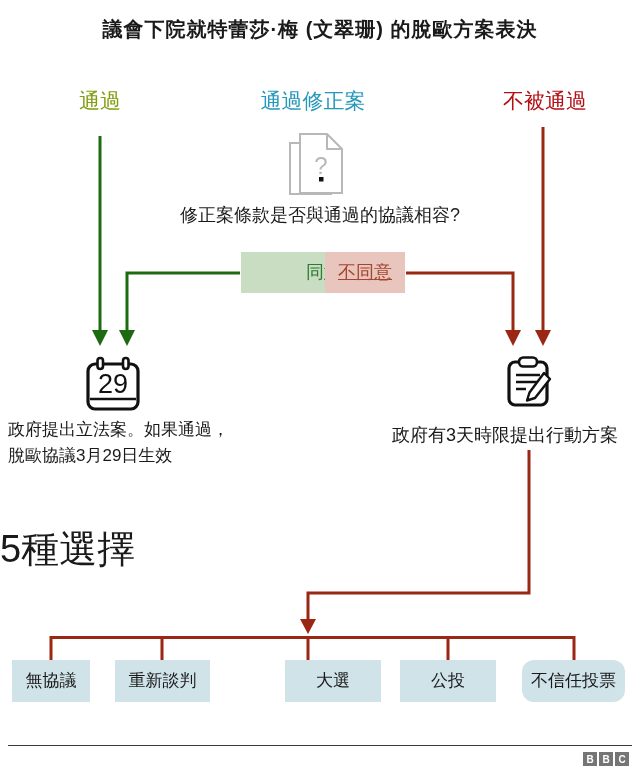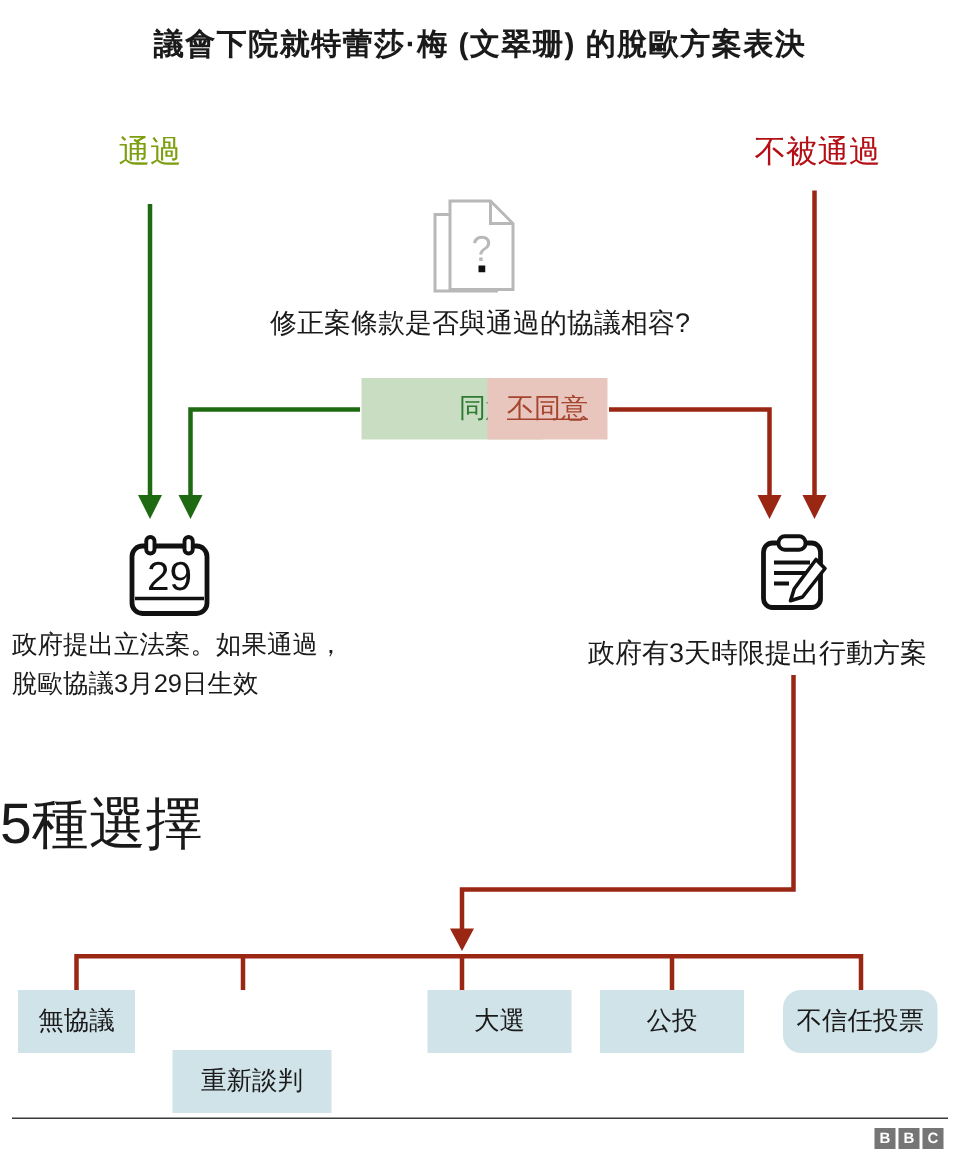--- a/index.html
+++ b/index.html
@@ -25,21 +25,21 @@
   .flow-svg{top:0;left:0;}
   .line-green{stroke:var(--green-line);stroke-width:3;fill:none;}
   .line-red{stroke:var(--red-line);stroke-width:3;fill:none;}
   .arrow-green{fill:var(--green-line);}
   .arrow-red{fill:var(--red-line);}
   .left-note{top:417px;left:8px;width:280px;font-size:17px;line-height:26px;}
   .right-note{top:423px;left:390px;width:230px;text-align:center;font-size:18px;}
   .choices-heading{top:524px;left:0;width:622px;font-size:38px;}
   .choice{top:660px;height:42px;line-height:42px;text-align:center;font-size:17px;background:var(--choice-bg);}
   .choice.c0{left:12px;width:78px;}
-  .choice.c1{left:115px;width:106px;margin-top:40px;}
+  .choice.c1{left:115px;width:95px;}
   .choice.c2{left:257px;width:96px;margin-left:28px;}
   .choice.c3{left:400px;width:96px;}
   .choice.c4{left:522px;width:103px;border-radius:12px;}
   .divider{top:745px;left:8px;width:624px;height:1px;background:#3a3a3a;}
   .bbc{top:752px;left:583px;display:flex;gap:2px;}
   .bbc .sq{width:14px;height:14px;background:var(--logo-gray);color:#fff;font-weight:bold;
            font-size:10px;display:flex;align-items:center;justify-content:center;}
   .doc-icon{top:131px;left:287px;}
   .cal-icon{top:356px;left:85px;}
   .clip-icon{top:355px;left:505px;}
@@ -66,20 +66,21 @@
     <path class="line-red" d="M529,450 V593 H308 V620"></path>
     <polygon class="arrow-red" points="300,619 316,619 308,634"></polygon>
 
     <path class="line-red" d="M51,660 V637.5 H574 V660"></path>
     <path class="line-red" d="M162,637 V660 M308,637 V660 M448,637 V660"></path>
   </svg>
 
   <div class="abs title">議會下院就特蕾莎·梅 (文翠珊) 的脫歐方案表決</div>
 
   <div class="abs branch pass">通過</div>
+  <div class="abs branch amend">通過修正案</div>
   <div class="abs branch reject">不被通過</div>
 
   <svg class="abs doc-icon" width="58" height="66" viewBox="0 0 58 66">
     <rect x="3" y="12" width="41" height="51" fill="#fff" stroke="var(--icon-gray)" stroke-width="2"></rect>
     <path d="M13,3 H40 L55,18 V62 H13 Z" fill="#fff" stroke="var(--icon-gray)" stroke-width="2"></path>
     <path d="M40,3 V18 H55" fill="none" stroke="var(--icon-gray)" stroke-width="2"></path>
     <text x="34" y="43" text-anchor="middle" font-size="24" fill="var(--icon-gray)" font-family="Liberation Sans, sans-serif">?</text>
     <rect x="32" y="46" width="4.5" height="4.5" fill="#111"></rect>
   </svg>
 

